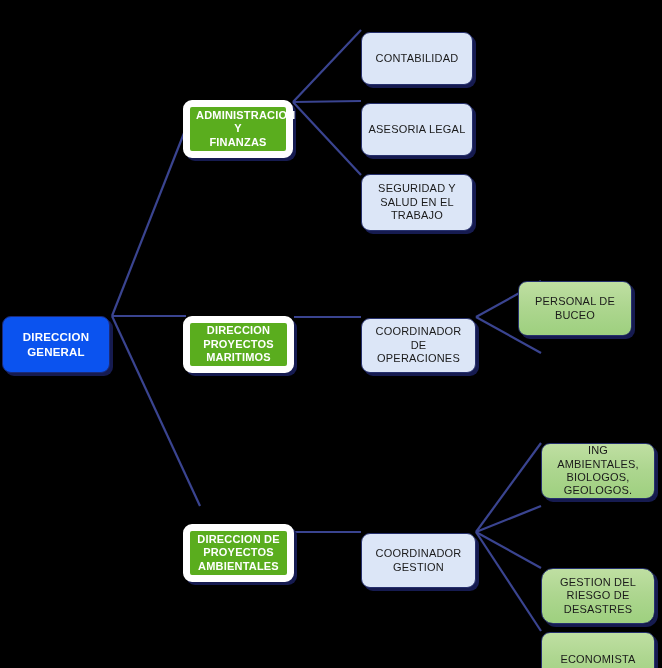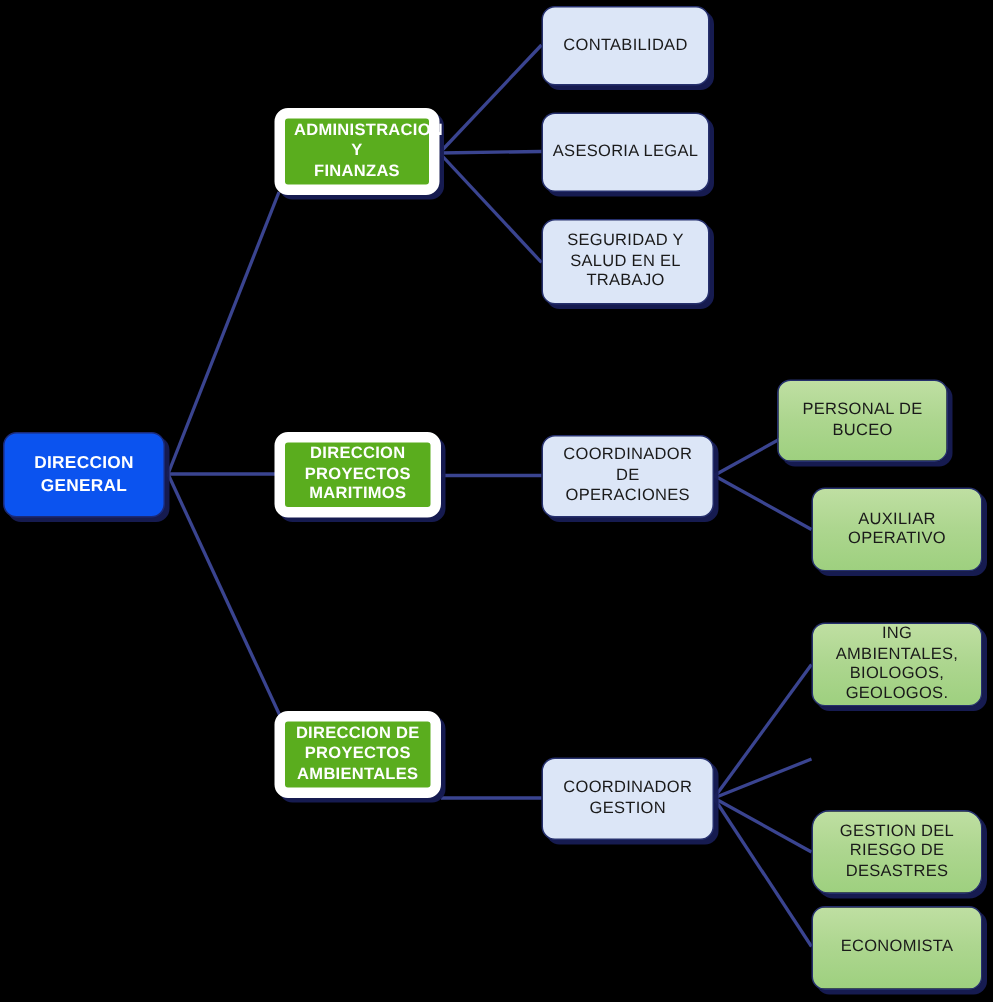--- a/index.html
+++ b/index.html
@@ -33,20 +33,21 @@
     align-items: center;
     justify-content: center;
     text-align: center;
     border-radius: 9px;
     border: 1px solid #232c6b;
     line-height: 1.22;
     letter-spacing: 0.2px;
     padding: 4px 6px;
     box-shadow: 3px 3px 0 0 rgba(23,28,84,0.95);
     z-index: 3;
+    margin-top: 28px;
   }
   .node .label {
     display: block;
     width: 100%;
     white-space: pre-line;
   }
 
   
   .n-root {
     background: #0b53ef;
@@ -125,21 +126,21 @@
     <span class="label">ADMINISTRACION Y
 FINANZAS</span>
   </div>
 
   <div class="node n-div" style="left:183px; top:288px; width:111px; height:57px;">
     <span class="label">DIRECCION
 PROYECTOS
 MARITIMOS</span>
   </div>
 
-  <div class="node n-div" style="left:183px; top:474px; width:111px; height:58px;">
+  <div class="node n-div" style="left:183px; top:496px; width:111px; height:58px;">
     <span class="label">DIRECCION DE
 PROYECTOS
 AMBIENTALES</span>
   </div>
 
   <div class="node n-pale" style="left:361px; top:4px; width:112px; height:53px;">
     <span class="label">CONTABILIDAD</span>
   </div>
 
   <div class="node n-pale" style="left:361px; top:75px; width:112px; height:53px;justify-content:flex-end;">
@@ -155,24 +156,20 @@
   <div class="node n-pale" style="left:361px; top:290px; width:115px; height:55px;">
     <span class="label">COORDINADOR DE
 OPERACIONES</span>
   </div>
 
   <div class="node n-leaf" style="left:518px; top:253px; width:114px; height:55px;">
     <span class="label">PERSONAL DE
 BUCEO</span>
   </div>
 
-  <div class="node n-leaf" style="left:541px; top:325px; width:114px; height:56px;">
-    <span class="label">AUXILIAR
-OPERATIVO</span>
-  </div>
 
   <div class="node n-pale" style="left:361px; top:505px; width:115px; height:55px;">
     <span class="label">COORDINADOR
 GESTION</span>
   </div>
 
   <div class="node n-leaf" style="left:541px; top:415px; width:114px; height:56px;">
     <span class="label">ING AMBIENTALES,
 BIOLOGOS,
 GEOLOGOS.</span>

